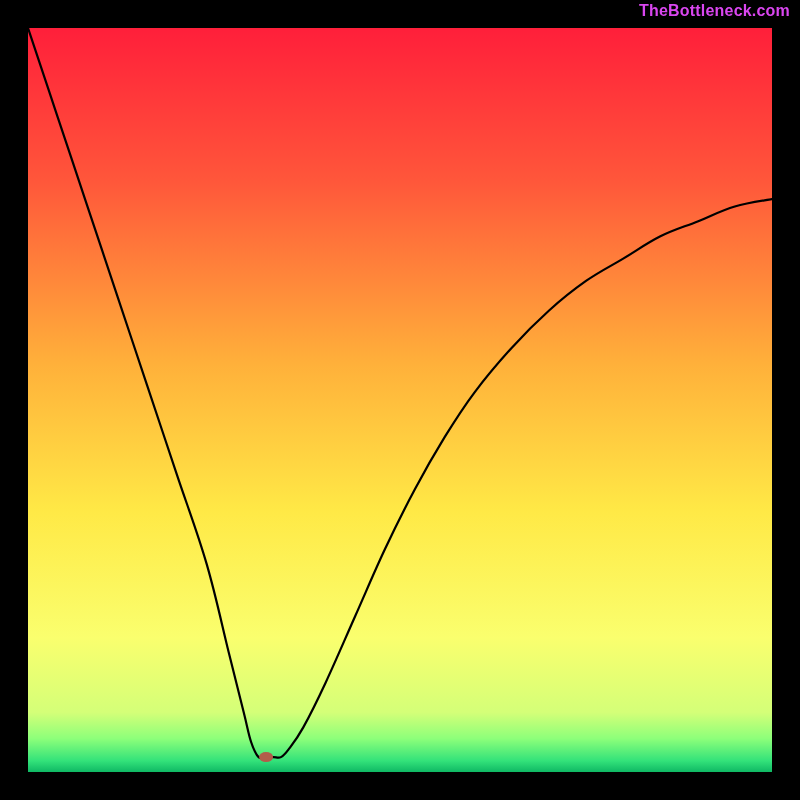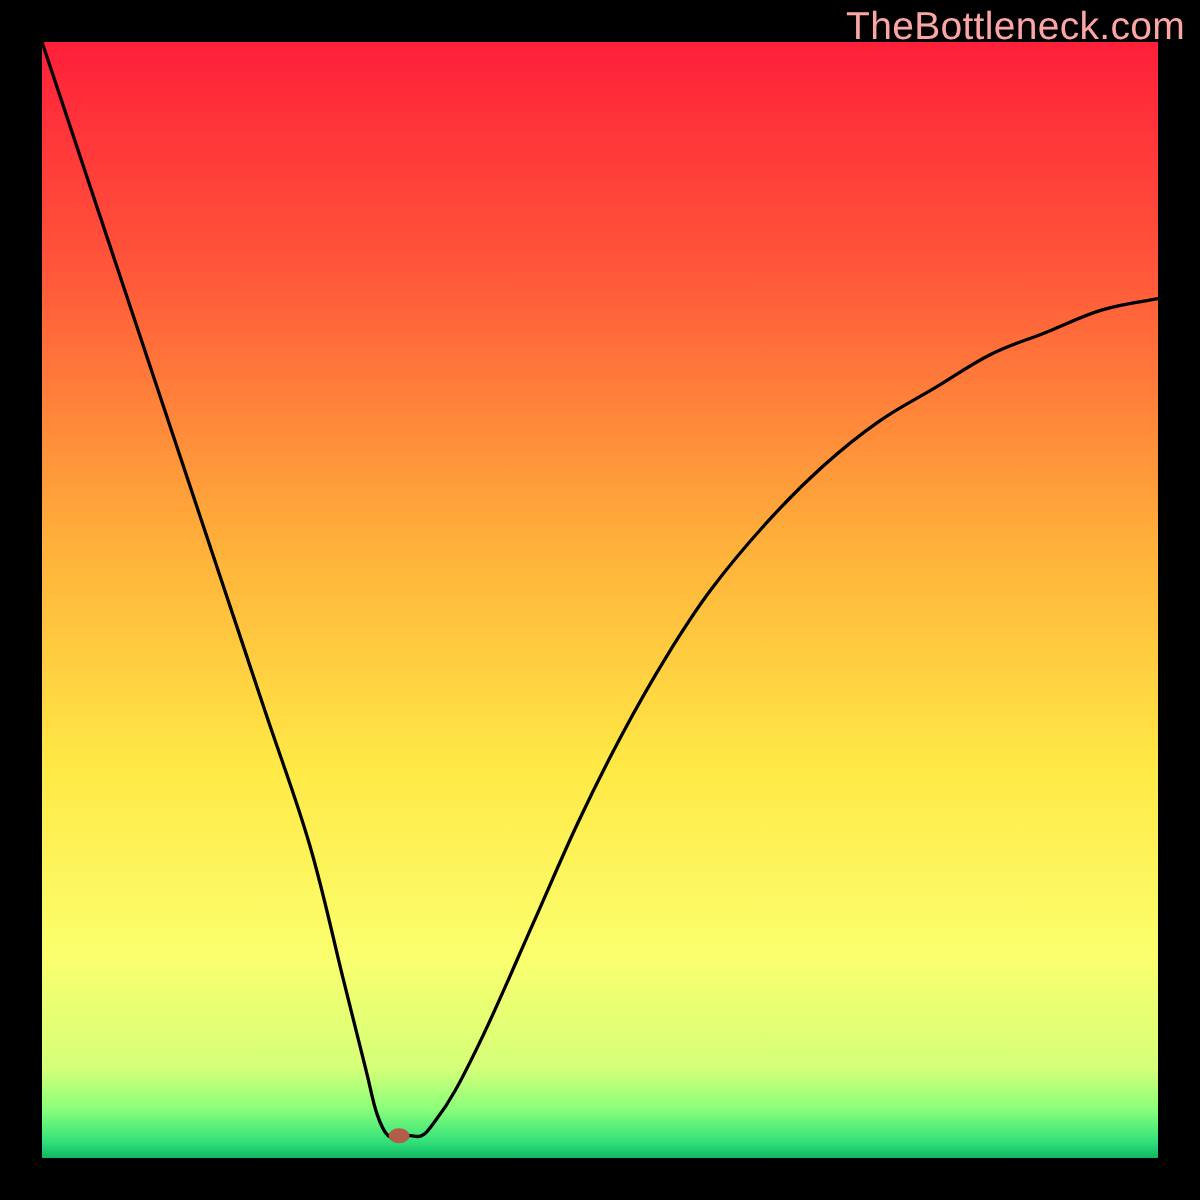--- a/index.html
+++ b/index.html
@@ -23,23 +23,23 @@
     top: 28px;
     left: 28px;
     width: 744px;
     height: 744px;
     overflow: hidden;
   }
   .watermark {
     position: absolute;
     top: 2px;
     right: 10px;
-    color: #fca5a5;
-    font-size: 26px;
-    font-weight: 400;
+    color: #d946ef;
+    font-size: 16px;
+    font-weight: 700;
     letter-spacing: 0.2px;
     user-select: none;
   }
   svg { display: block; }
 </style>
 </head>
 <body>
 
 <div class="frame">
   <div class="watermark">TheBottleneck.com</div>

